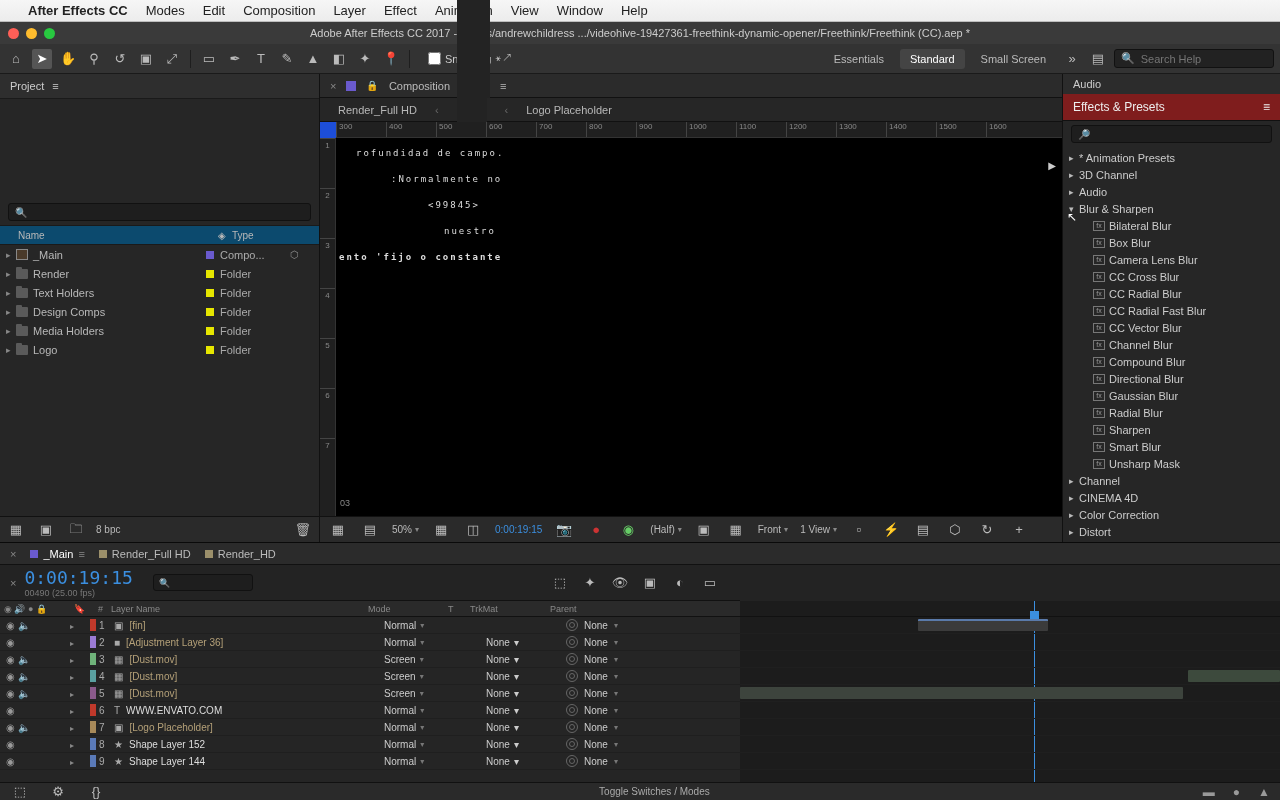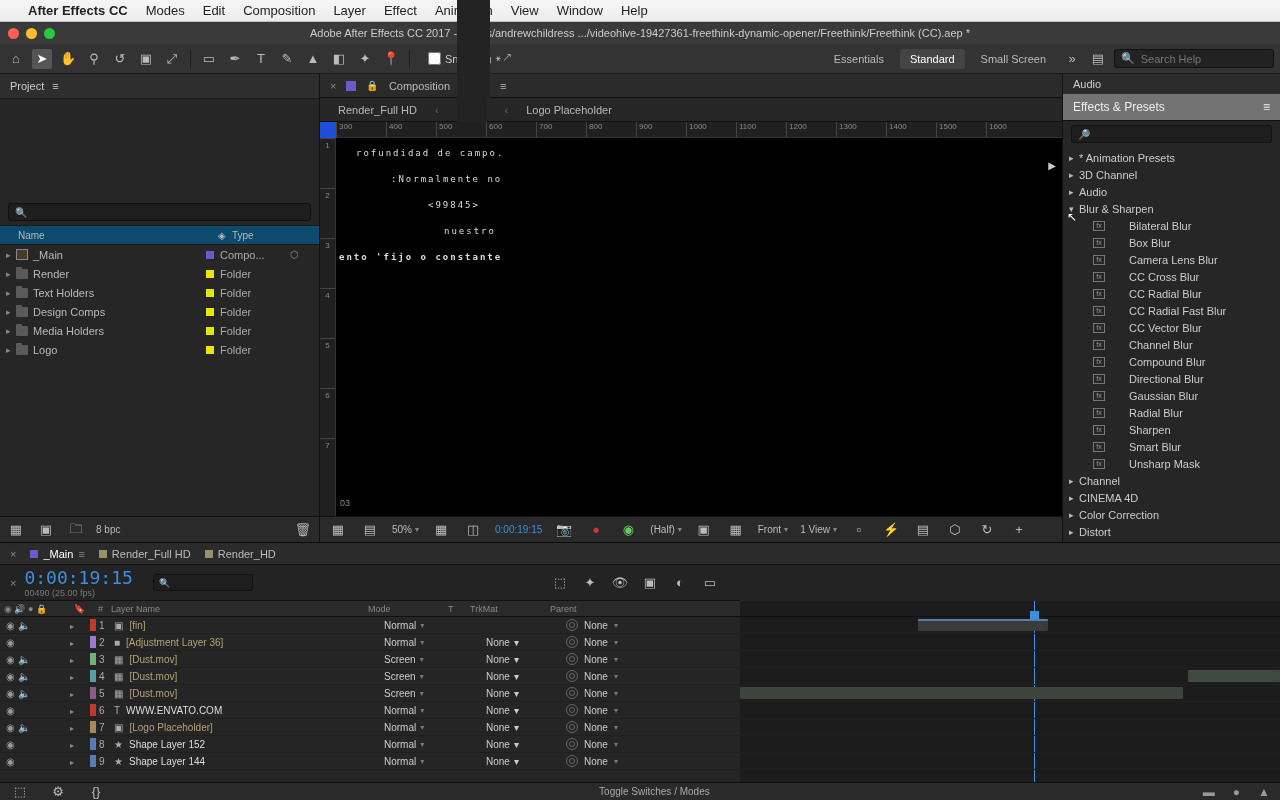--- a/index.html
+++ b/index.html
@@ -71,27 +71,27 @@
 .canvas-text { position: absolute; color: #ddd; font-size: 9px; letter-spacing: 2px; font-family: monospace; }
 .play-tri { position: absolute; right: 6px; top: 22px; color: #ccc; font-size: 10px; }
 .comp-footer { height: 26px; background: #2a2a2a; border-top: 1px solid #111; display: flex; align-items: center; padding: 0 8px; gap: 12px; font-size: 10px; color: #bbb; }
 .comp-footer .sel { display:flex; align-items:center; gap:3px; }
 .comp-footer .chev { font-size: 8px; color: #888; }
 .tc-comp { color: #3b8fe0; }
 
 
 .effects-panel { width: 218px; background: #262626; border-left: 1px solid #111; display: flex; flex-direction: column; overflow:hidden; }
 .ep-audio { padding: 4px 10px; font-size: 11px; color: #ccc; background: #2c2c2c; }
-.ep-header { padding: 6px 10px; font-size: 12px; color: #eee; background: #737373; display:flex; align-items:center; justify-content:space-between; border-bottom:1px solid #111;}
+.ep-header { padding: 6px 10px; font-size: 12px; color: #eee; background: #7f1d1d; display:flex; align-items:center; justify-content:space-between; border-bottom:1px solid #111;}
 .ep-search { margin: 4px 8px; background: #1e1e1e; border: 1px solid #111; border-radius: 3px; padding: 2px 6px; display: flex; align-items: center; }
 .ep-search input { background: transparent; border: none; color: #ccc; flex: 1; outline: none; font-size: 11px; }
 .ep-tree { flex: 1; overflow: auto; padding: 2px 0; }
 .ep-row { display: flex; align-items: center; height: 17px; padding-left: 6px; font-size: 11px; color: #ccc; }
 .ep-row .tw { width: 10px; font-size: 9px; color: #bbb; }
-.ep-row.child { padding-left: 30px; gap: 24px; }
+.ep-row.child { padding-left: 30px; gap: 4px; }
 .fx-ic { display:inline-flex; width:12px; height:10px; border:1px solid #777; font-size:7px; align-items:center; justify-content:center; color:#999; }
 .cursor-ptr { position: absolute; font-size: 12px; color: #fff; pointer-events:none; }
 
 
 .timeline { height: 258px; background: #232323; border-top: 1px solid #0a0a0a; display: flex; flex-direction: column; }
 .tl-tabs { height: 22px; background: #2b2b2b; display: flex; align-items: center; gap: 14px; padding: 0 10px; border-bottom: 1px solid #111; }
 .tl-tab { display:flex; align-items:center; gap:5px; color:#bbb; }
 .tl-tab.active { color:#fff; }
 .tl-dot { width:8px; height:8px; }
 .tl-top { height: 36px; display: flex; align-items: center; padding: 0 10px; border-bottom: 1px solid #111; }

